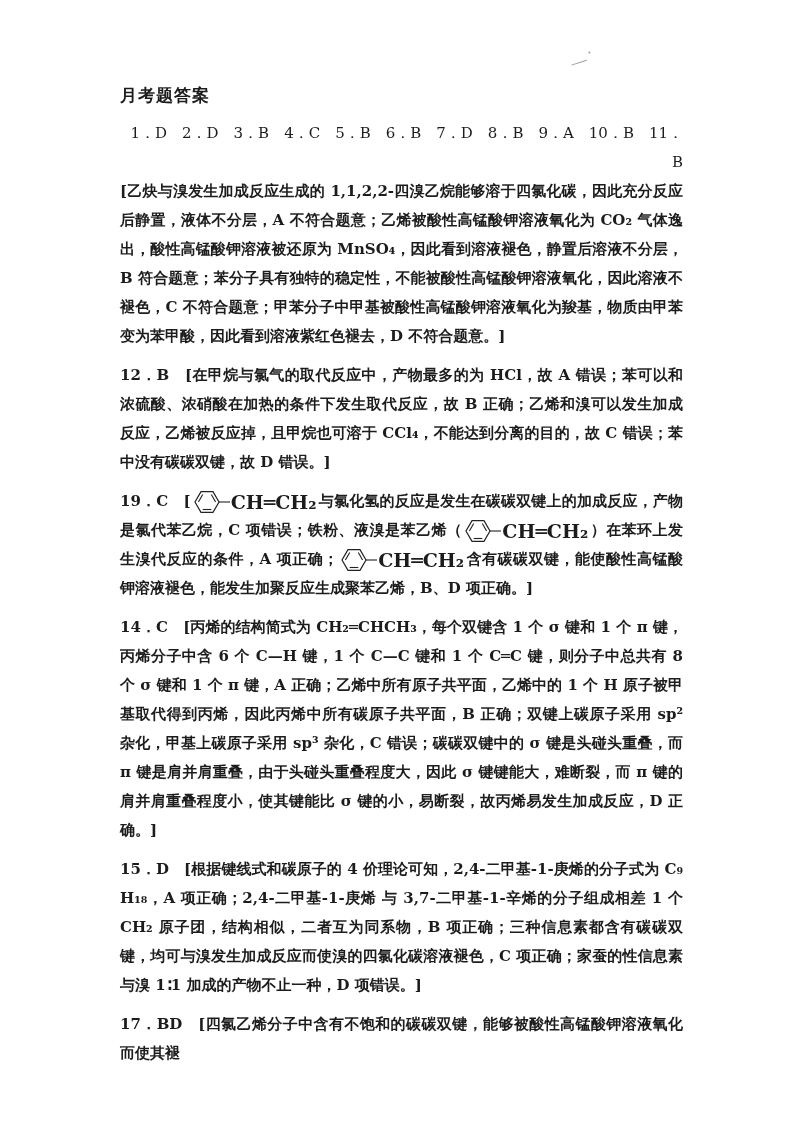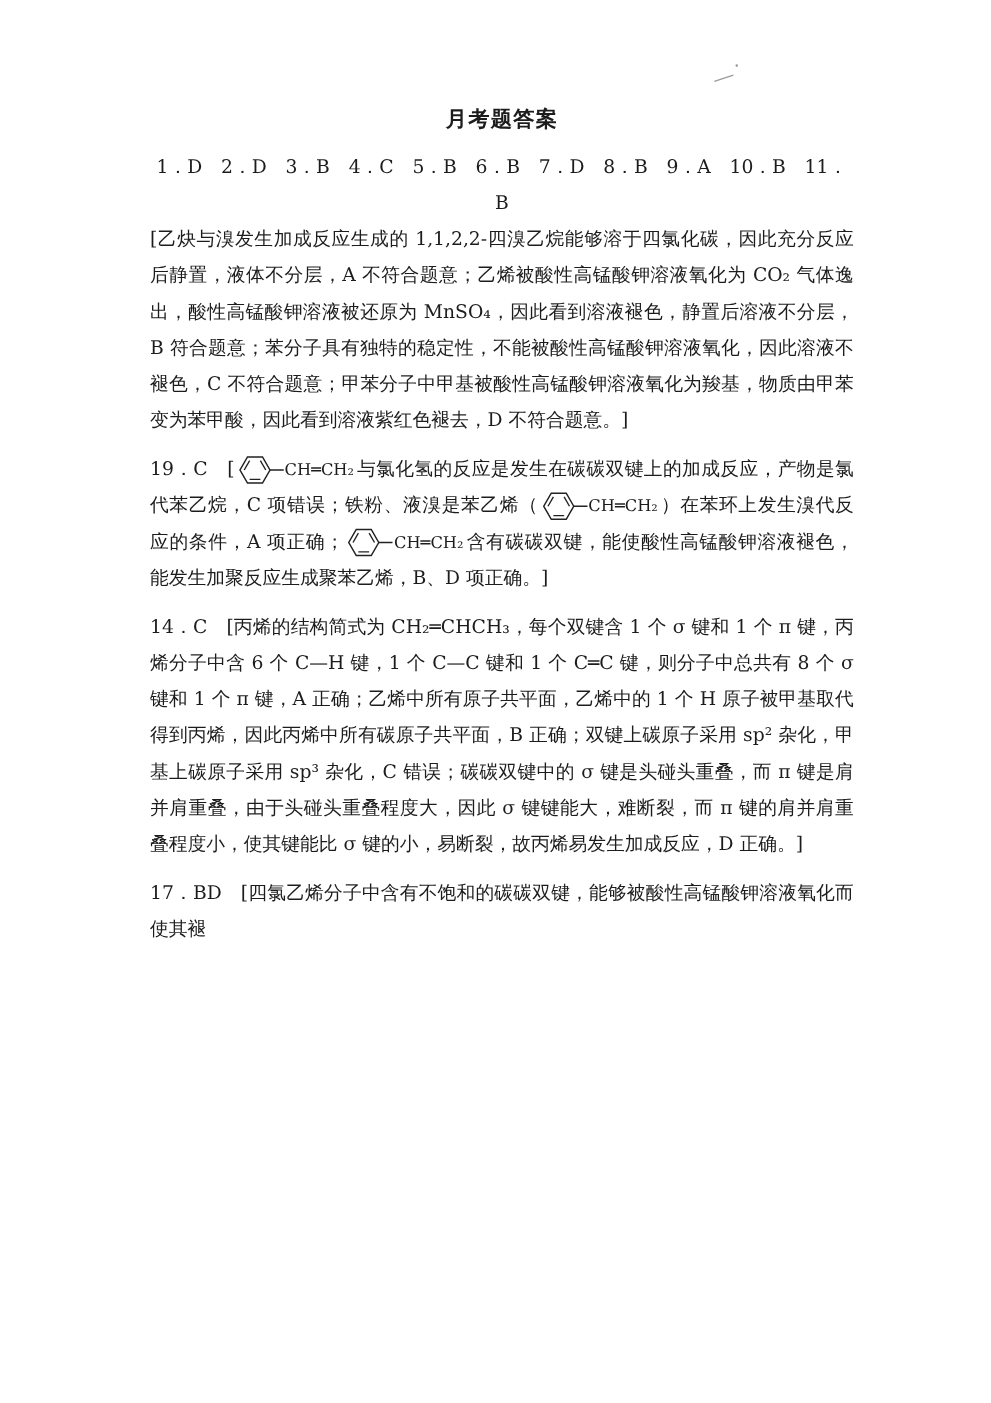--- a/index.html
+++ b/index.html
@@ -12,49 +12,49 @@
     color: #1c1c1c;
     overflow: hidden;
   }
   .content {
     position: absolute;
     left: 120px;
     top: 84px;
     width: 563px;
   }
   .title {
-    text-align: center;
     font-size: 17px;
     font-weight: bold;
     letter-spacing: 1px;
     margin: 0 0 12px 0;
   }
   p.para {
     font-size: 15px;
     line-height: 29px;
     text-align: justify;
     margin: 0 0 10px 0;
     word-break: break-all;
+    font-weight: bold;
   }
   p.answers {
     font-size: 15px;
     line-height: 29px;
-    text-align: center;
+    text-align: right;
     margin: 0;
   }
   .struct {
     display: inline-flex;
     align-items: center;
     vertical-align: middle;
     margin: 0 2px;
     white-space: nowrap;
   }
   .benzene { display: inline-block; vertical-align: middle; }
   .struct-label {
-    font-size: 13px;
+    font-size: 19px;
     line-height: 1;
     letter-spacing: 0;
   }
   .scan-artifact {
     position: absolute;
     left: 572px;
     top: 62px;
     width: 16px;
     height: 6px;
     border-top: 1px solid #9a9a9a;
@@ -77,20 +77,21 @@
 <div class="scan-artifact"></div>
 
 <div class="content">
 
   <h1 class="title">月考题答案</h1>
 
   <p class="answers">1．D　2．D　3．B　4．C　5．B　6．B　7．D　8．B　9．A　10．B　11．B</p>
 
   <p class="para">[乙炔与溴发生加成反应生成的 1,1,2,2-四溴乙烷能够溶于四氯化碳，因此充分反应后静置，液体不分层，A 不符合题意；乙烯被酸性高锰酸钾溶液氧化为 CO₂ 气体逸出，酸性高锰酸钾溶液被还原为 MnSO₄，因此看到溶液褪色，静置后溶液不分层，B 符合题意；苯分子具有独特的稳定性，不能被酸性高锰酸钾溶液氧化，因此溶液不褪色，C 不符合题意；甲苯分子中甲基被酸性高锰酸钾溶液氧化为羧基，物质由甲苯变为苯甲酸，因此看到溶液紫红色褪去，D 不符合题意。]</p>
 
+  <p class="para">12．B　[在甲烷与氯气的取代反应中，产物最多的为 HCl，故 A 错误；苯可以和浓硫酸、浓硝酸在加热的条件下发生取代反应，故 B 正确；乙烯和溴可以发生加成反应，乙烯被反应掉，且甲烷也可溶于 CCl₄，不能达到分离的目的，故 C 错误；苯中没有碳碳双键，故 D 错误。]</p>
 
   <p class="para"><span>19．C　[</span><span class="struct">
         <svg class="benzene" width="38" height="28" viewBox="0 0 38 28">
           <polygon points="26,14 20,3.6 8,3.6 2,14 8,24.4 20,24.4" fill="none" stroke="#222" stroke-width="1.2"></polygon>
           <line x1="22.6" y1="14" x2="18.3" y2="6.5" stroke="#222" stroke-width="1.1"></line>
           <line x1="9.7" y1="6.5" x2="5.4" y2="14" stroke="#222" stroke-width="1.1"></line>
           <line x1="9.7" y1="21.5" x2="18.3" y2="21.5" stroke="#222" stroke-width="1.1"></line>
           <line x1="26" y1="14" x2="37" y2="14" stroke="#222" stroke-width="1.1"></line>
         </svg>
         <span class="struct-label">CH═CH₂</span>
@@ -109,17 +110,18 @@
           <line x1="22.6" y1="14" x2="18.3" y2="6.5" stroke="#222" stroke-width="1.1"></line>
           <line x1="9.7" y1="6.5" x2="5.4" y2="14" stroke="#222" stroke-width="1.1"></line>
           <line x1="9.7" y1="21.5" x2="18.3" y2="21.5" stroke="#222" stroke-width="1.1"></line>
           <line x1="26" y1="14" x2="37" y2="14" stroke="#222" stroke-width="1.1"></line>
         </svg>
         <span class="struct-label">CH═CH₂</span>
       </span><span>含有碳碳双键，能使酸性高锰酸钾溶液褪色，能发生加聚反应生成聚苯乙烯，B、D 项正确。]</span></p>
 
   <p class="para">14．C　[丙烯的结构简式为 CH₂═CHCH₃，每个双键含 1 个 σ 键和 1 个 π 键，丙烯分子中含 6 个 C—H 键，1 个 C—C 键和 1 个 C═C 键，则分子中总共有 8 个 σ 键和 1 个 π 键，A 正确；乙烯中所有原子共平面，乙烯中的 1 个 H 原子被甲基取代得到丙烯，因此丙烯中所有碳原子共平面，B 正确；双键上碳原子采用 sp² 杂化，甲基上碳原子采用 sp³ 杂化，C 错误；碳碳双键中的 σ 键是头碰头重叠，而 π 键是肩并肩重叠，由于头碰头重叠程度大，因此 σ 键键能大，难断裂，而 π 键的肩并肩重叠程度小，使其键能比 σ 键的小，易断裂，故丙烯易发生加成反应，D 正确。]</p>
 
+  <p class="para">15．D　[根据键线式和碳原子的 4 价理论可知，2,4-二甲基-1-庚烯的分子式为 C₉H₁₈，A 项正确；2,4-二甲基-1-庚烯 与 3,7-二甲基-1-辛烯的分子组成相差 1 个 CH₂ 原子团，结构相似，二者互为同系物，B 项正确；三种信息素都含有碳碳双键，均可与溴发生加成反应而使溴的四氯化碳溶液褪色，C 项正确；家蚕的性信息素与溴 1∶1 加成的产物不止一种，D 项错误。]</p>
 
 
   <p class="para">17．BD　[四氯乙烯分子中含有不饱和的碳碳双键，能够被酸性高锰酸钾溶液氧化而使其褪</p>
 
 </div>
 
 </body></html>

